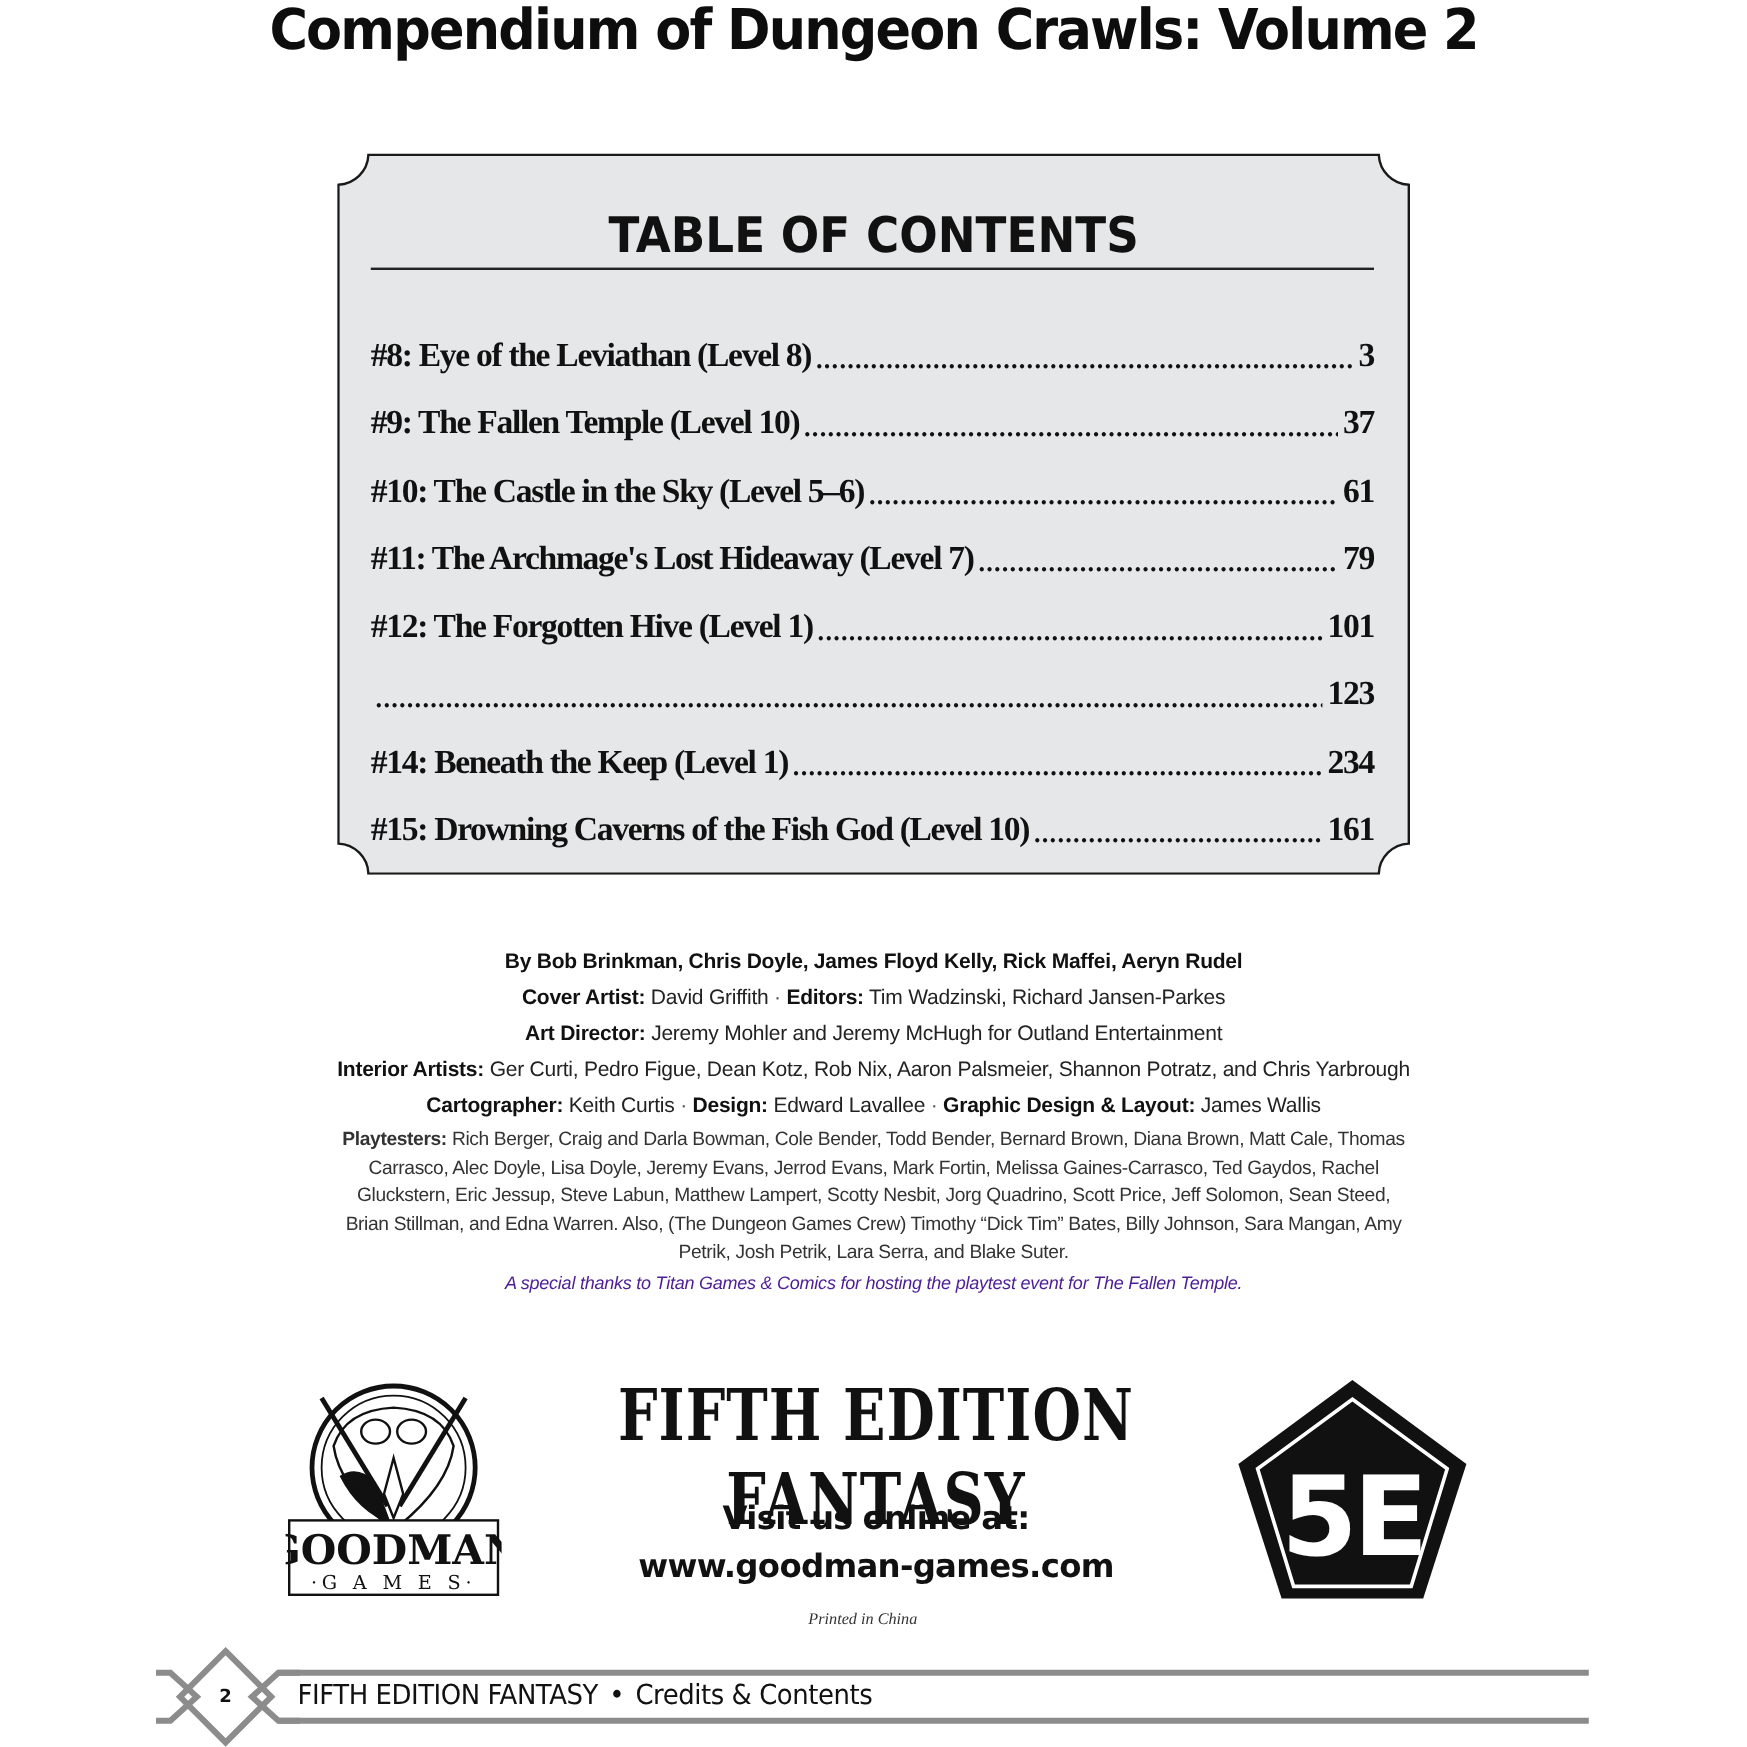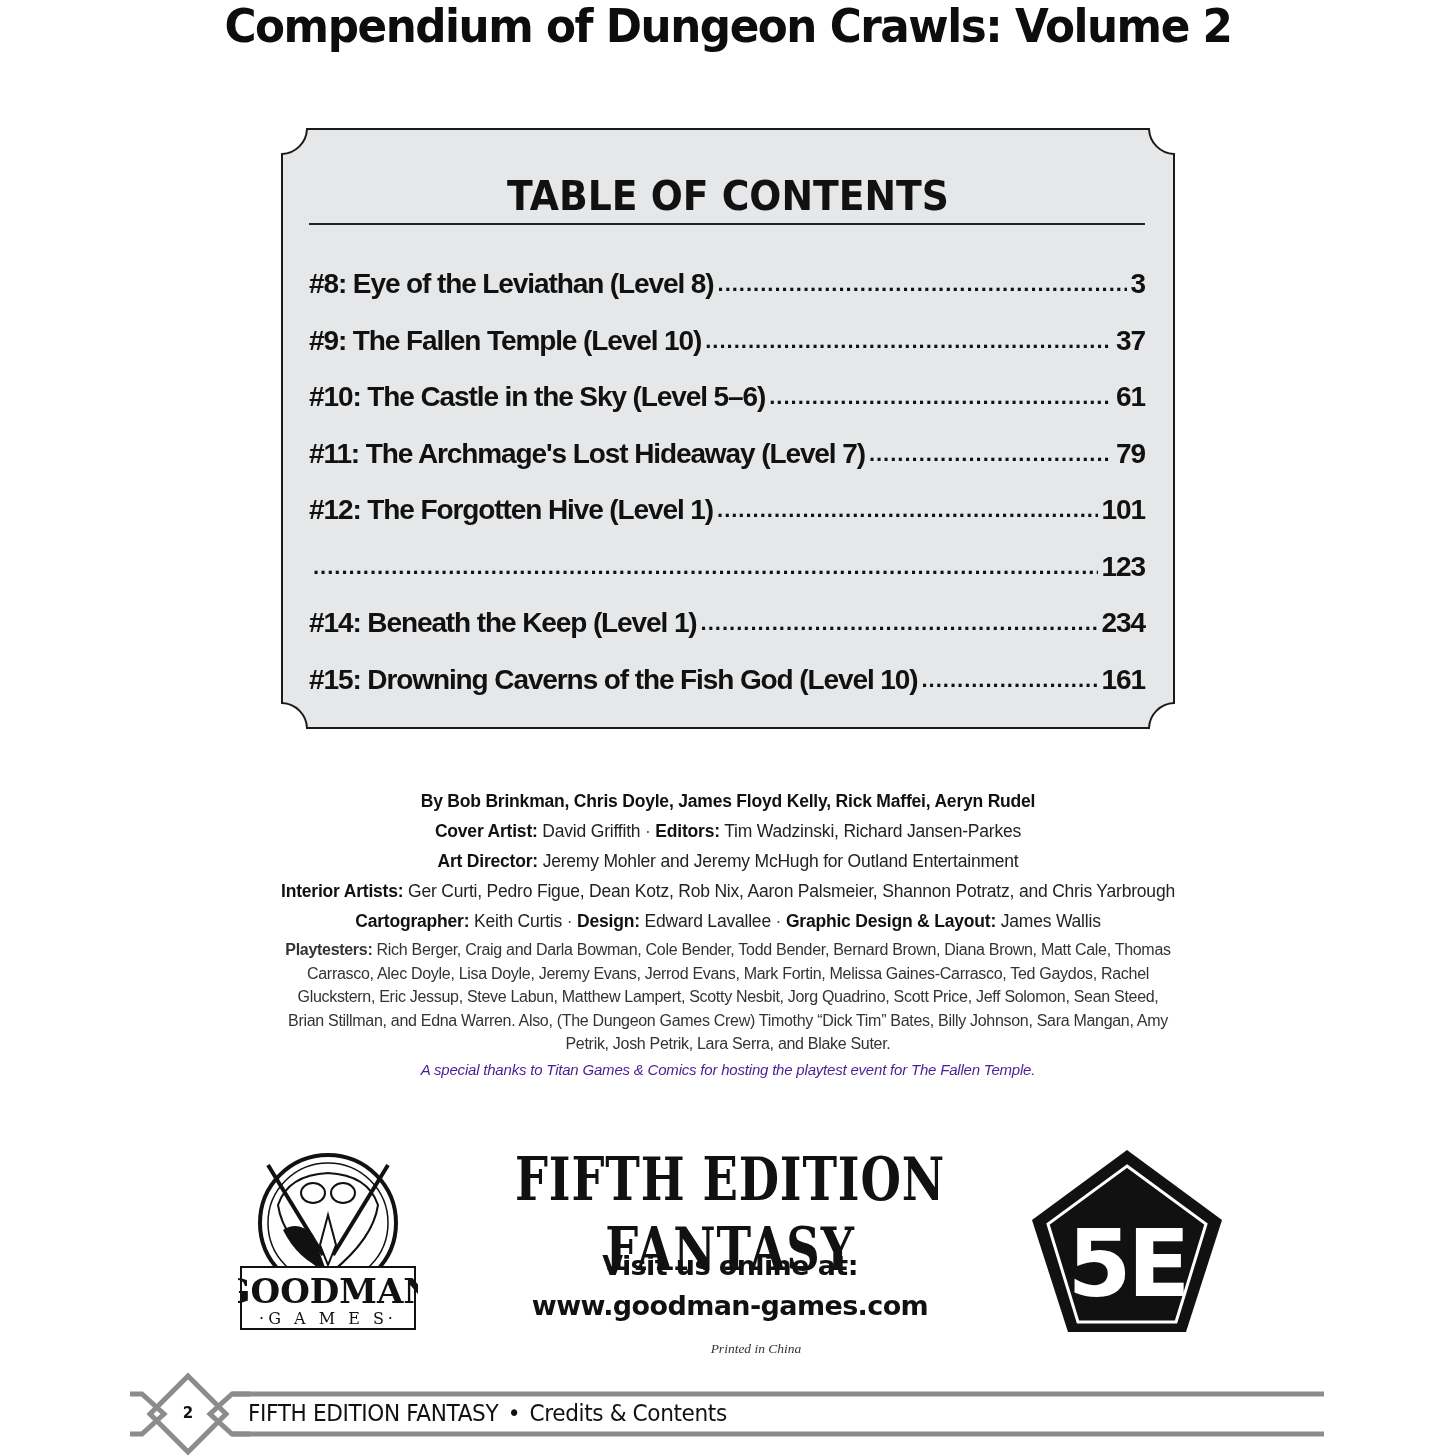--- a/index.html
+++ b/index.html
@@ -7,39 +7,39 @@
 
     .page-title { position:absolute; left:0; top:0; width:1456px; text-align:center; font-family:"DejaVu Sans", sans-serif; font-weight:bold; font-size:47px; letter-spacing:-1.6px; line-height:56px; top:-2px; color:#0d0d0d; transform:scaleX(0.93); transform-origin:center; }
 
     .toc-box { position:absolute; left:281px; top:128px; width:964px; height:601px; }
     .toc-box svg { position:absolute; left:0; top:0; }
     .toc-heading { position:absolute; left:0; width:894px; top:172px; text-align:center; font-family:"DejaVu Sans", sans-serif; font-weight:bold; font-size:41px; letter-spacing:0px; color:#111; }
     .toc-heading { top:44px; transform:scaleX(0.92); }
     .toc-rule { position:absolute; left:28px; top:95px; width:836px; height:2px; background:#222; }
 
     .toc-list { position:absolute; left:28px; top:128px; width:836px; }
-    .toc-row { display:flex; align-items:center; height:56.5px; font-family:Liberation Sans, sans-serif; font-weight:bold; font-size:28px; letter-spacing:-1.1px; color:#111; white-space:nowrap; }
+    .toc-row { display:flex; align-items:flex-end; height:56.5px; font-family:Liberation Serif, serif; font-weight:bold; font-size:28px; letter-spacing:-1.1px; color:#111; white-space:nowrap; }
     .toc-row .t { flex:0 0 auto; transform-origin:left; }
     .toc-row .dots { flex:1 1 auto; overflow:hidden; margin:0 4px; letter-spacing:1px; font-size:22px; color:#111; }
     .toc-row .dots::after { content:"................................................................................................................................................................................................................"; }
     .toc-row .p { flex:0 0 auto; }
 
     .credits { position:absolute; left:200px; width:1056px; top:786px; text-align:center; font-family:"Liberation Sans", sans-serif; color:#222; }
     .credits .line { font-size:17.5px; line-height:30px; white-space:nowrap; letter-spacing:-0.2px; }
     .credits .line b { font-weight:bold; color:#111; }
     .credits .sep { color:#555; }
     .credits .play { font-size:16px; line-height:23.5px; white-space:normal; width:900px; margin:2px auto 0; letter-spacing:-0.3px; color:#333; }
     .credits .thanks { font-size:15px; line-height:28px; font-style:italic; color:#4c1d95; letter-spacing:-0.2px; }
 
     .logo-goodman { position:absolute; left:238px; top:1145px; width:180px; height:190px; }
     .logo-5e { position:absolute; left:1028px; top:1146px; width:198px; height:190px;text-align:center; }
 
     .ffe-logo { position:absolute; left:470px; top:1150px; width:520px; text-align:center; font-family:"DejaVu Serif", serif; font-weight:bold; font-size:54px; letter-spacing:1px; color:#111; transform:scaleX(0.86) scaleY(1.1); }
     .visit { position:absolute; left:460px; width:540px; top:1246px; text-align:center; font-family:"DejaVu Sans", sans-serif; font-weight:bold; font-size:27px; line-height:40px; color:#111; letter-spacing:-0.6px; }
-    .printed { position:absolute; left:486px; width:540px; top:1341px; text-align:center; font-family:"Liberation Serif", serif; font-style:italic; font-size:13.5px; color:#333; }
+    .printed { position:absolute; left:449px; width:540px; top:1341px; text-align:center; font-family:"Liberation Serif", serif; font-style:italic; font-size:13.5px; color:#333; }
 
     .footer { position:absolute; left:130px; top:1372px; width:1200px; height:84px; }
     .footer svg { position:absolute; left:0; top:0; }
     .footer-page { position:absolute; left:48px; top:32px; width:20px; text-align:center; font-family:"DejaVu Sans", sans-serif; font-weight:bold; font-size:15px; color:#111; }
     .footer-text { position:absolute; left:118px; top:28px; font-family:"DejaVu Sans", sans-serif; font-size:23px; color:#111; letter-spacing:-0.4px; white-space:nowrap; transform:scaleX(0.94); transform-origin:left; }
     .footer-text .bullet { margin:0 10px; }
   </style>
 </head>
 <body>
 

